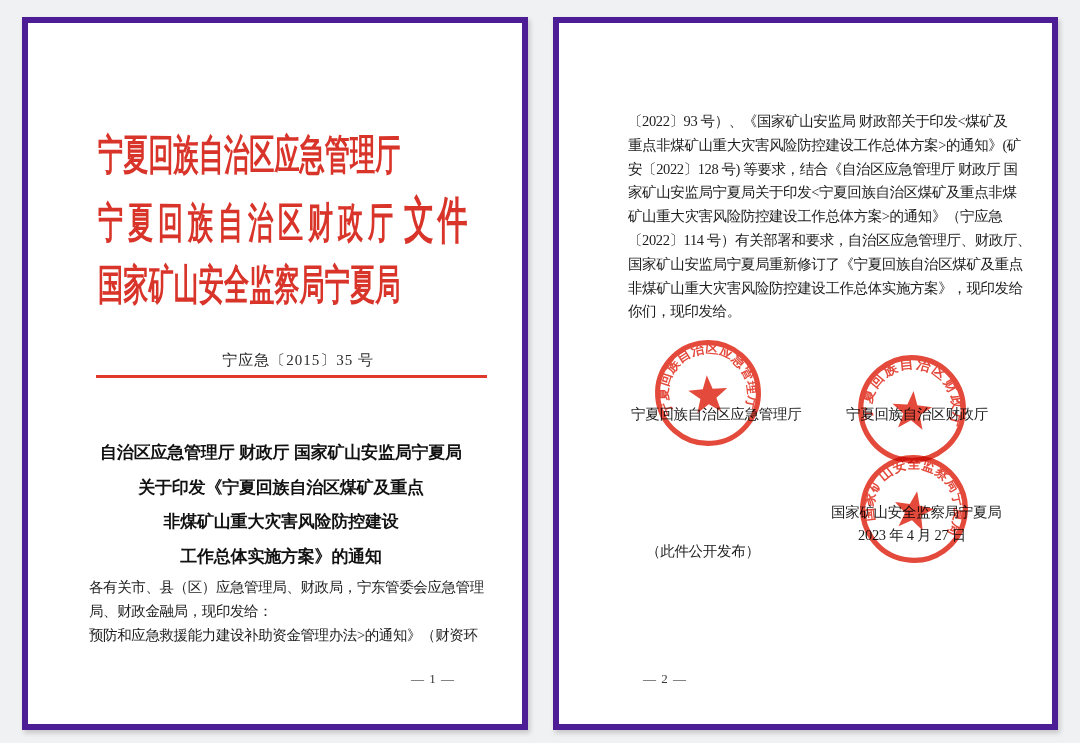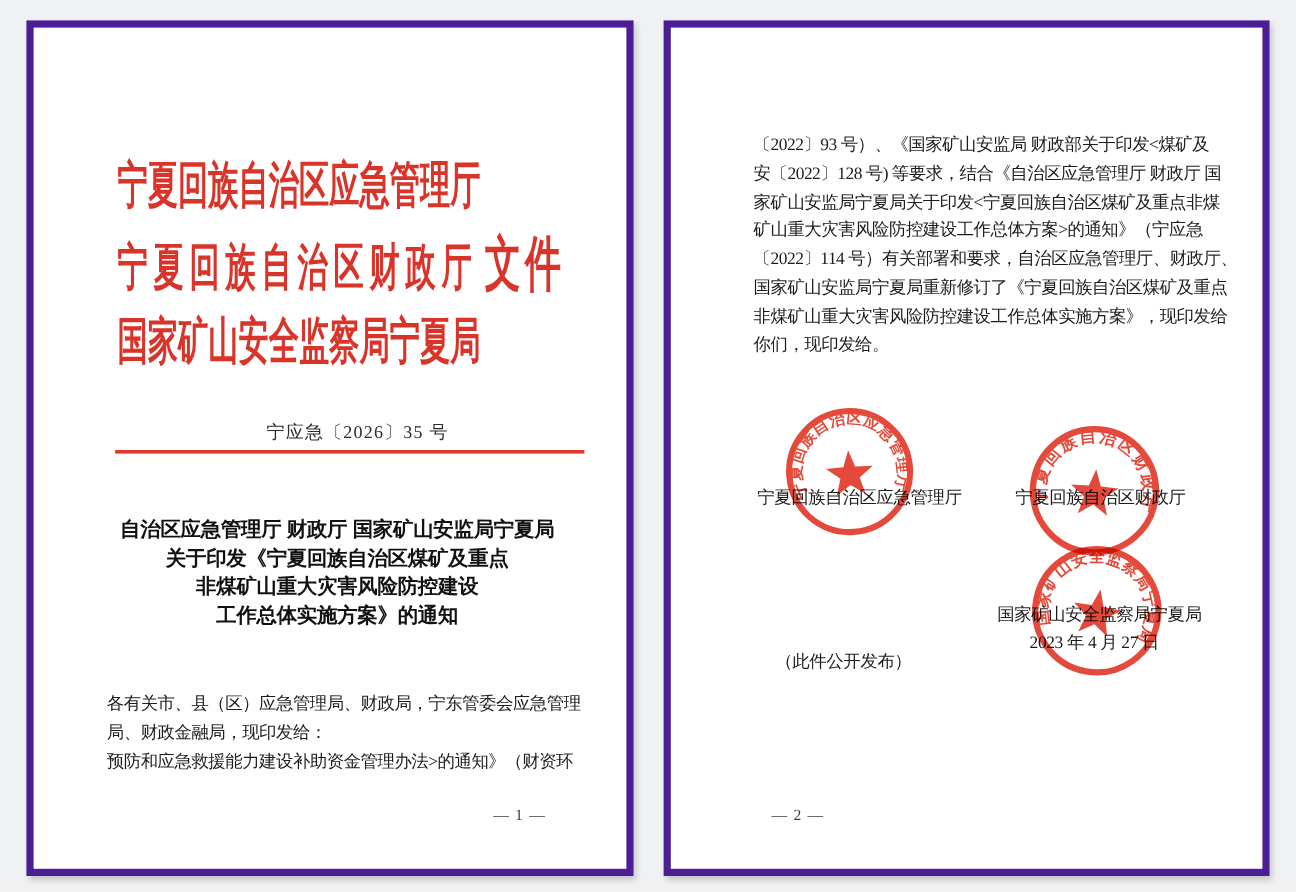--- a/index.html
+++ b/index.html
@@ -38,21 +38,21 @@
     position:absolute;left:68px;top:352px;width:391px;height:3px;
     background:#e0382a;
   }
   .title-block{
     position:absolute;left:64px;top:407px;width:378px;
     text-align:center;
   }
   .title-line{
     font-size:17px;line-height:23.5px;font-weight:700;color:#111;
     font-family:"Liberation Sans","DejaVu Sans",sans-serif;
-    white-space:nowrap;letter-spacing:-0.2px;
+    white-space:nowrap;letter-spacing:-0.2px;margin-top:11px;
   }
   .body-block{position:absolute;width:392px;}
   #p1-body{left:61px;top:553px;}
   #p2-body{left:69px;top:87px;}
   .body-line{
     font-size:14.5px;line-height:23.8px;color:#1c1c1c;
     white-space:nowrap;letter-spacing:-0.4px;
   }
   .sig-label{
     position:absolute;font-size:14.5px;color:#1c1c1c;white-space:nowrap;
@@ -76,21 +76,21 @@
 <body>
 
 <div class="page" id="page1">
 
   <div class="hdr-line" style="top:111px">宁夏回族自治区应急管理厅</div>
 
   <div class="hdr-line" style="top:176px"><span class="hdr-spaced">宁夏回族自治区财政厅</span><span class="hdr-suffix">文件</span></div>
 
   <div class="hdr-line" style="top:241px">国家矿山安全监察局宁夏局</div>
 
-  <div class="doc-number">宁应急〔2026〕35 号</div>
+  <div class="doc-number">宁应急〔2015〕35 号</div>
 
   <div class="red-line"></div>
 
   <div class="title-block">
       <div class="title-line">自治区应急管理厅 财政厅 国家矿山安监局宁夏局</div>
       <div class="title-line">关于印发《宁夏回族自治区煤矿及重点</div>
       <div class="title-line">非煤矿山重大灾害风险防控建设</div>
       <div class="title-line">工作总体实施方案》的通知</div>
     </div>
 
@@ -100,20 +100,21 @@
       <div class="body-line">预防和应急救援能力建设补助资金管理办法&gt;的通知》（财资环</div>
     </div>
 
   <div class="page-num" style="left:383px;top:648px">— 1 —</div>
 </div>
 
 <div class="page" id="page2">
 
   <div class="body-block" id="p2-body">
       <div class="body-line">〔2022〕93 号）、《国家矿山安监局 财政部关于印发&lt;煤矿及</div>
+      <div class="body-line">重点非煤矿山重大灾害风险防控建设工作总体方案&gt;的通知》(矿</div>
       <div class="body-line">安〔2022〕128 号) 等要求，结合《自治区应急管理厅 财政厅 国</div>
       <div class="body-line">家矿山安监局宁夏局关于印发&lt;宁夏回族自治区煤矿及重点非煤</div>
       <div class="body-line">矿山重大灾害风险防控建设工作总体方案&gt;的通知》（宁应急</div>
       <div class="body-line">〔2022〕114 号）有关部署和要求，自治区应急管理厅、财政厅、</div>
       <div class="body-line">国家矿山安监局宁夏局重新修订了《宁夏回族自治区煤矿及重点</div>
       <div class="body-line">非煤矿山重大灾害风险防控建设工作总体实施方案》，现印发给</div>
       <div class="body-line">你们，现印发给。</div>
     </div>
 
   <div class="sig-label" style="left:72px;top:382px">宁夏回族自治区应急管理厅</div>

